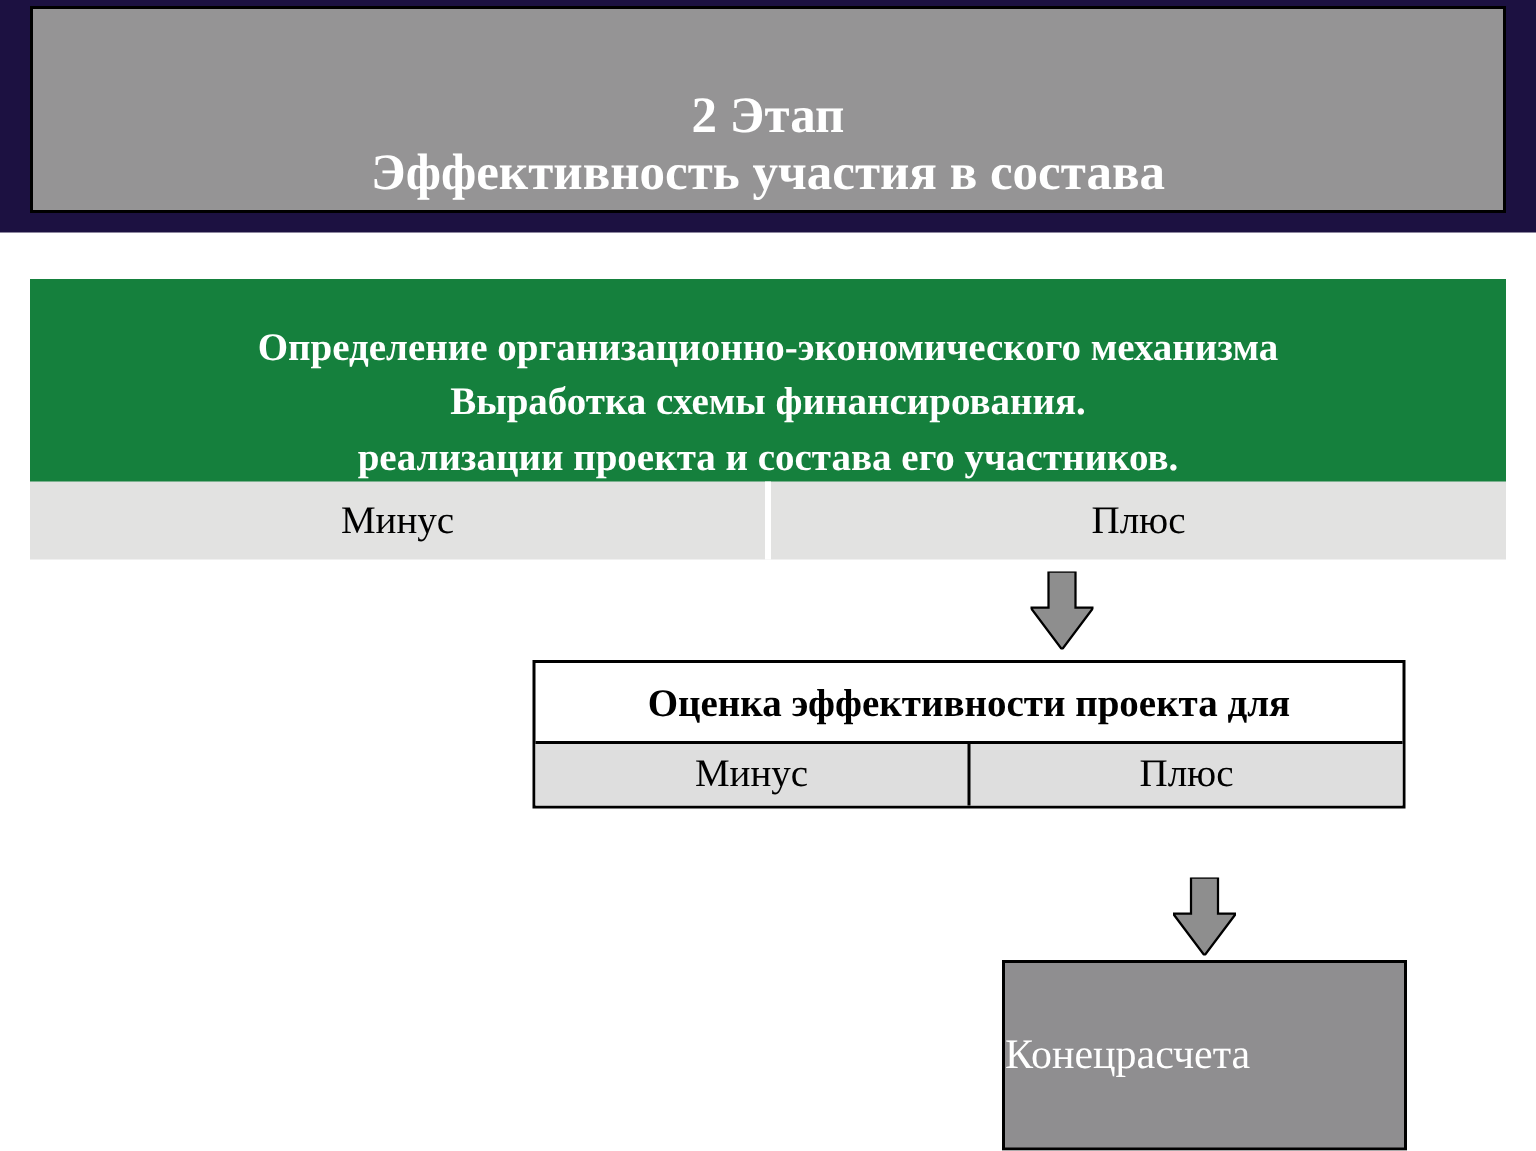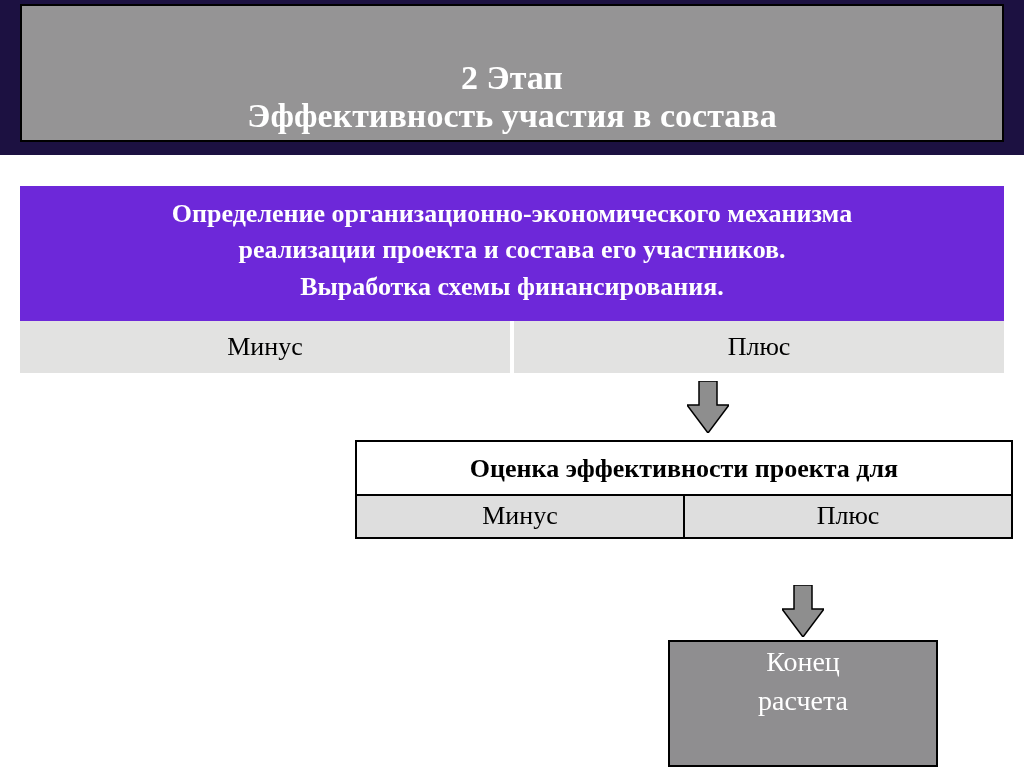--- a/index.html
+++ b/index.html
@@ -41,25 +41,26 @@
     .header-inner .line2 {
       font-size: 34px;
       font-weight: bold;
     }
     .black-box {
       position: absolute;
       top: 186px;
       left: 20px;
       right: 20px;
       height: 165px;
-      background: #6d28d9;
+      background: #15803d;
       color: #ffffff;
       display: flex;
       flex-direction: column;
       align-items: center;
+      justify-content: center;
       font-weight: bold;
       text-align: center;
       font-size: 26px;
       line-height: 1.4;
       padding: 10px 30px;
     }
     .row1 {
       position: absolute;
       top: 321px;
       left: 20px;
@@ -91,21 +92,21 @@
       position: absolute;
       top: 585px;
       left: 782px;
       width: 42px;
       height: 52px;
     }
     .eval-box {
       position: absolute;
       top: 440px;
       left: 355px;
-      width: 658px;
+      width: 582px;
       border: 2px solid #000;
     }
     .eval-title {
       text-align: center;
       font-weight: bold;
       font-size: 26px;
       padding: 10px 20px 8px 20px;
       line-height: 1.3;
       border-bottom: 2px solid #000;
     }
@@ -126,41 +127,41 @@
     .end-box {
       position: absolute;
       top: 640px;
       left: 668px;
       width: 270px;
       height: 127px;
       background: #8f8e90;
       border: 2px solid #000;
       color: #ffffff;
       display: flex;
-      flex-direction: column;
+      flex-direction: row;
       align-items: center;
       justify-content: flex-start;
       font-size: 28px;
       line-height: 1.4;
     }
   </style>
 </head>
 <body>
 
 <div class="header-band">
   <div class="header-inner">
     <div class="line1">2 Этап</div>
     <div class="line2">Эффективность участия в состава</div>
   </div>
 </div>
 
 <div class="black-box">
   <div>Определение организационно-экономического механизма</div>
+  <div>Выработка схемы финансирования.</div>
   <div>реализации проекта и состава его участников.</div>
-  <div>Выработка схемы финансирования.</div>
 </div>
 
 <div class="row1">
   <div class="cell">Минус</div>
   <div class="divider"></div>
   <div class="cell">Плюс</div>
 </div>
 
 <div class="arrow1">
   <svg width="42" height="52" viewBox="0 0 42 52">

